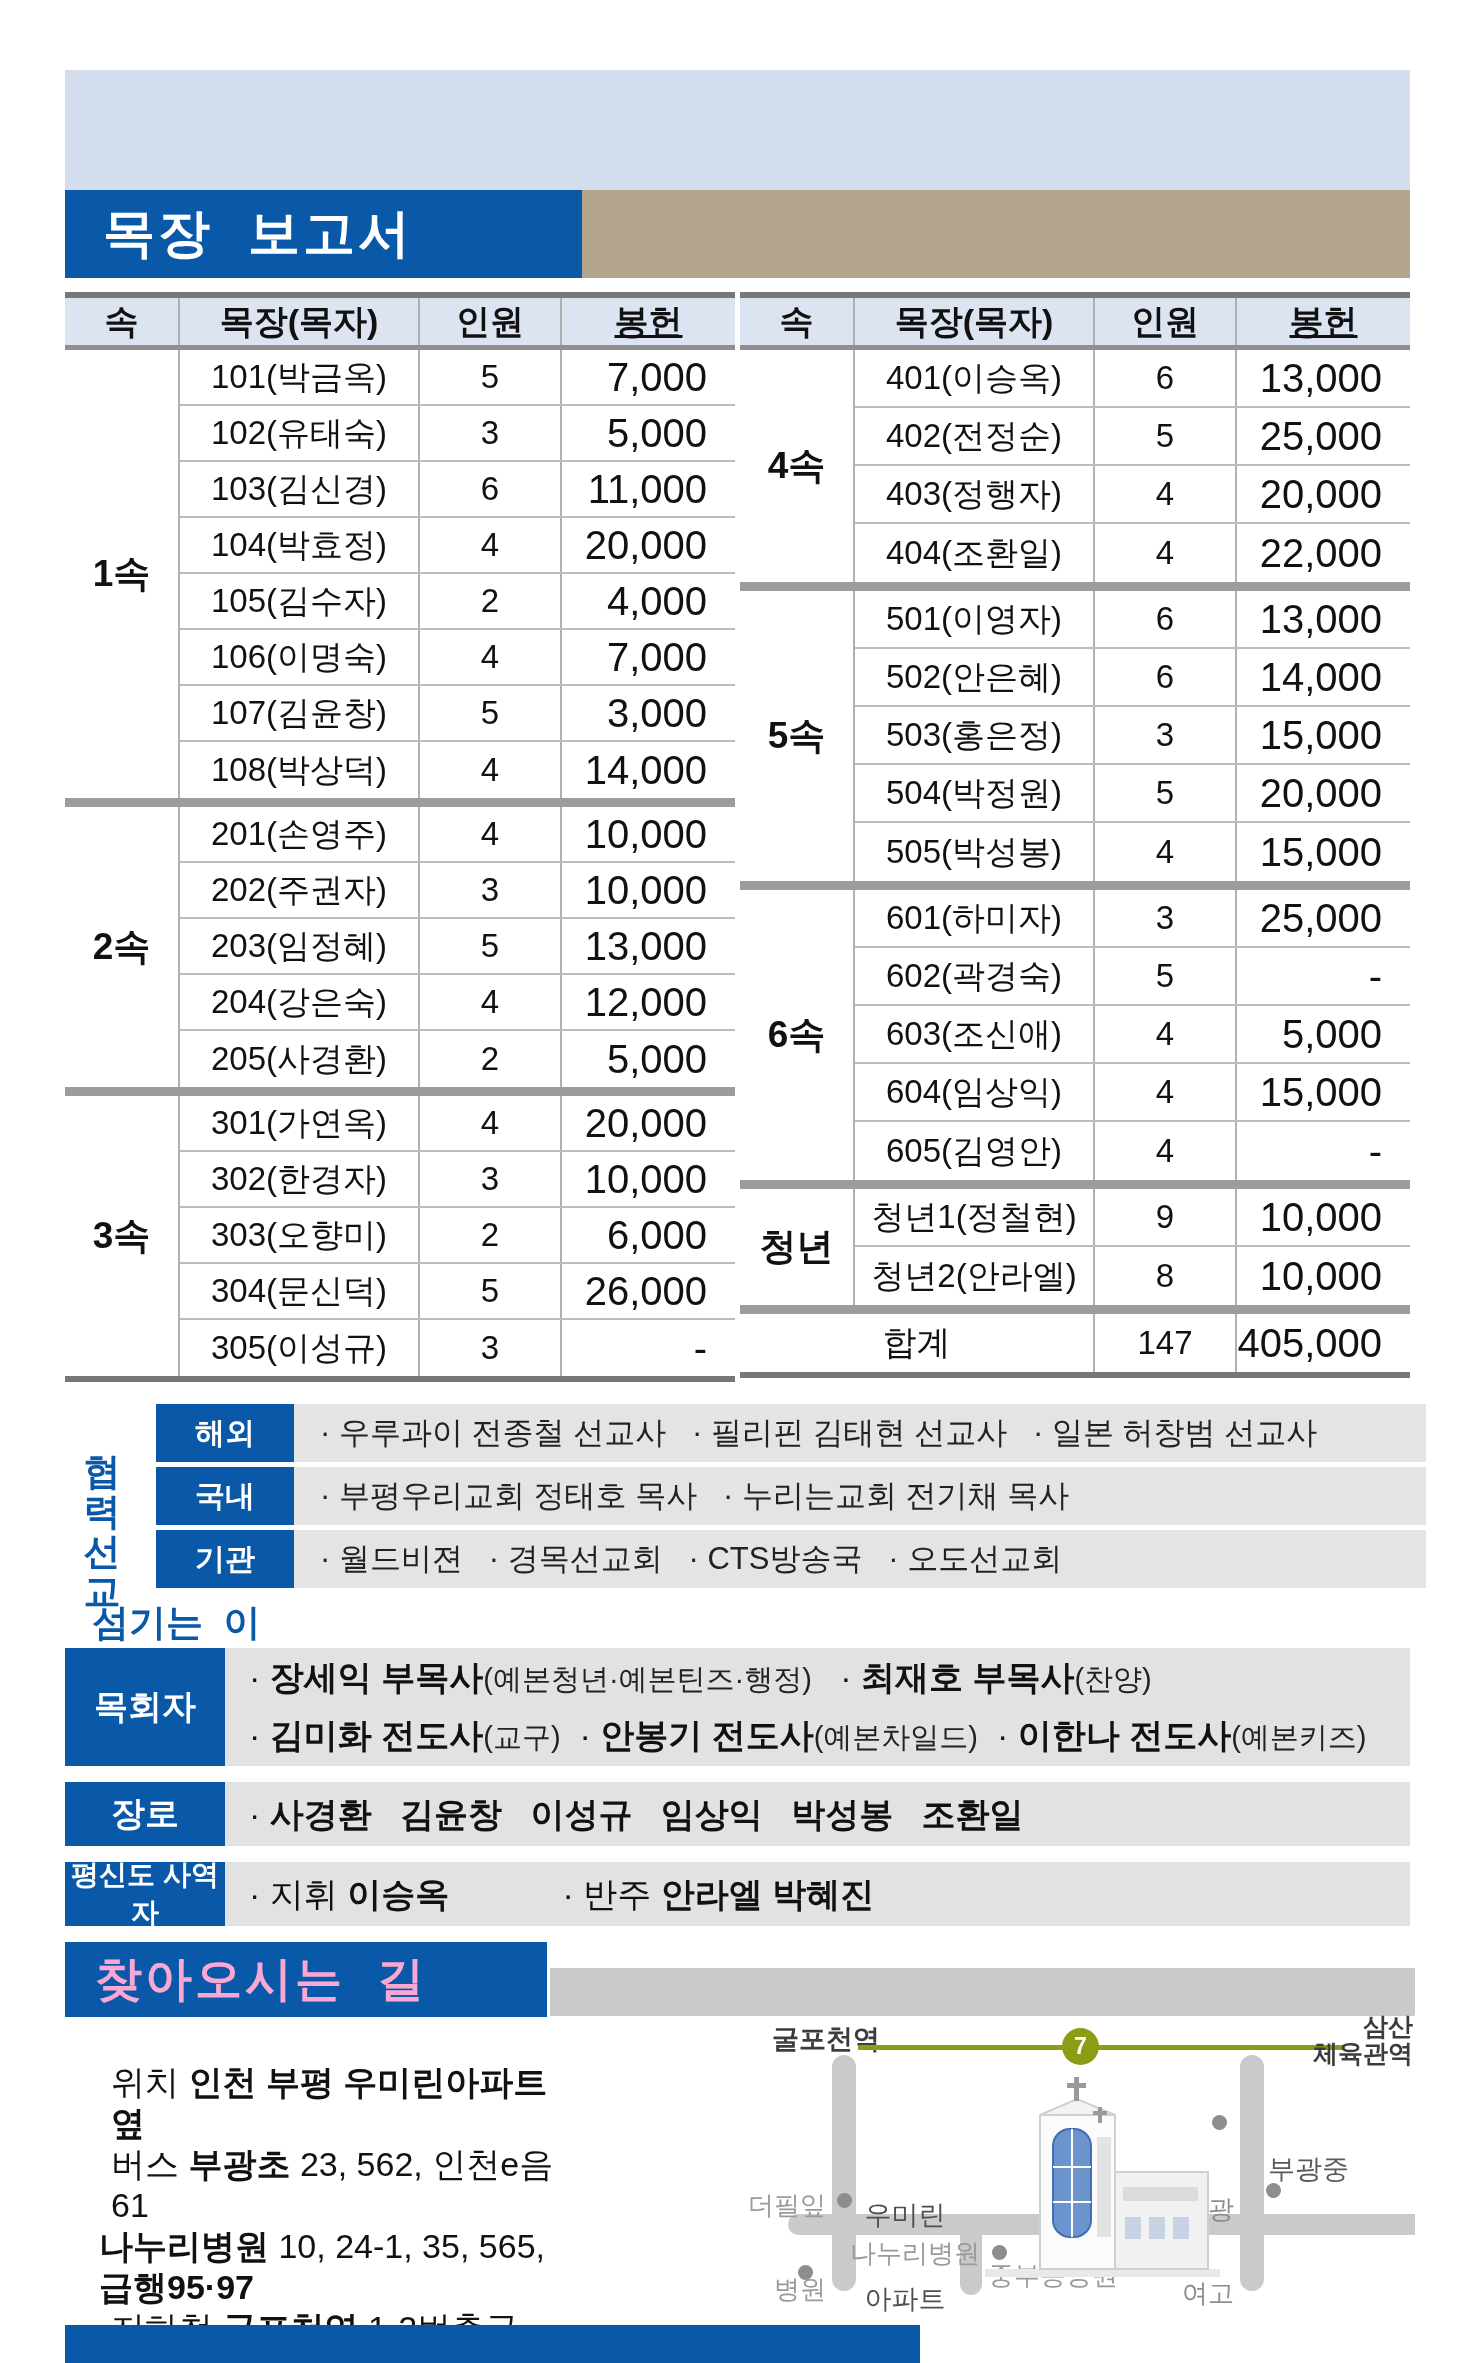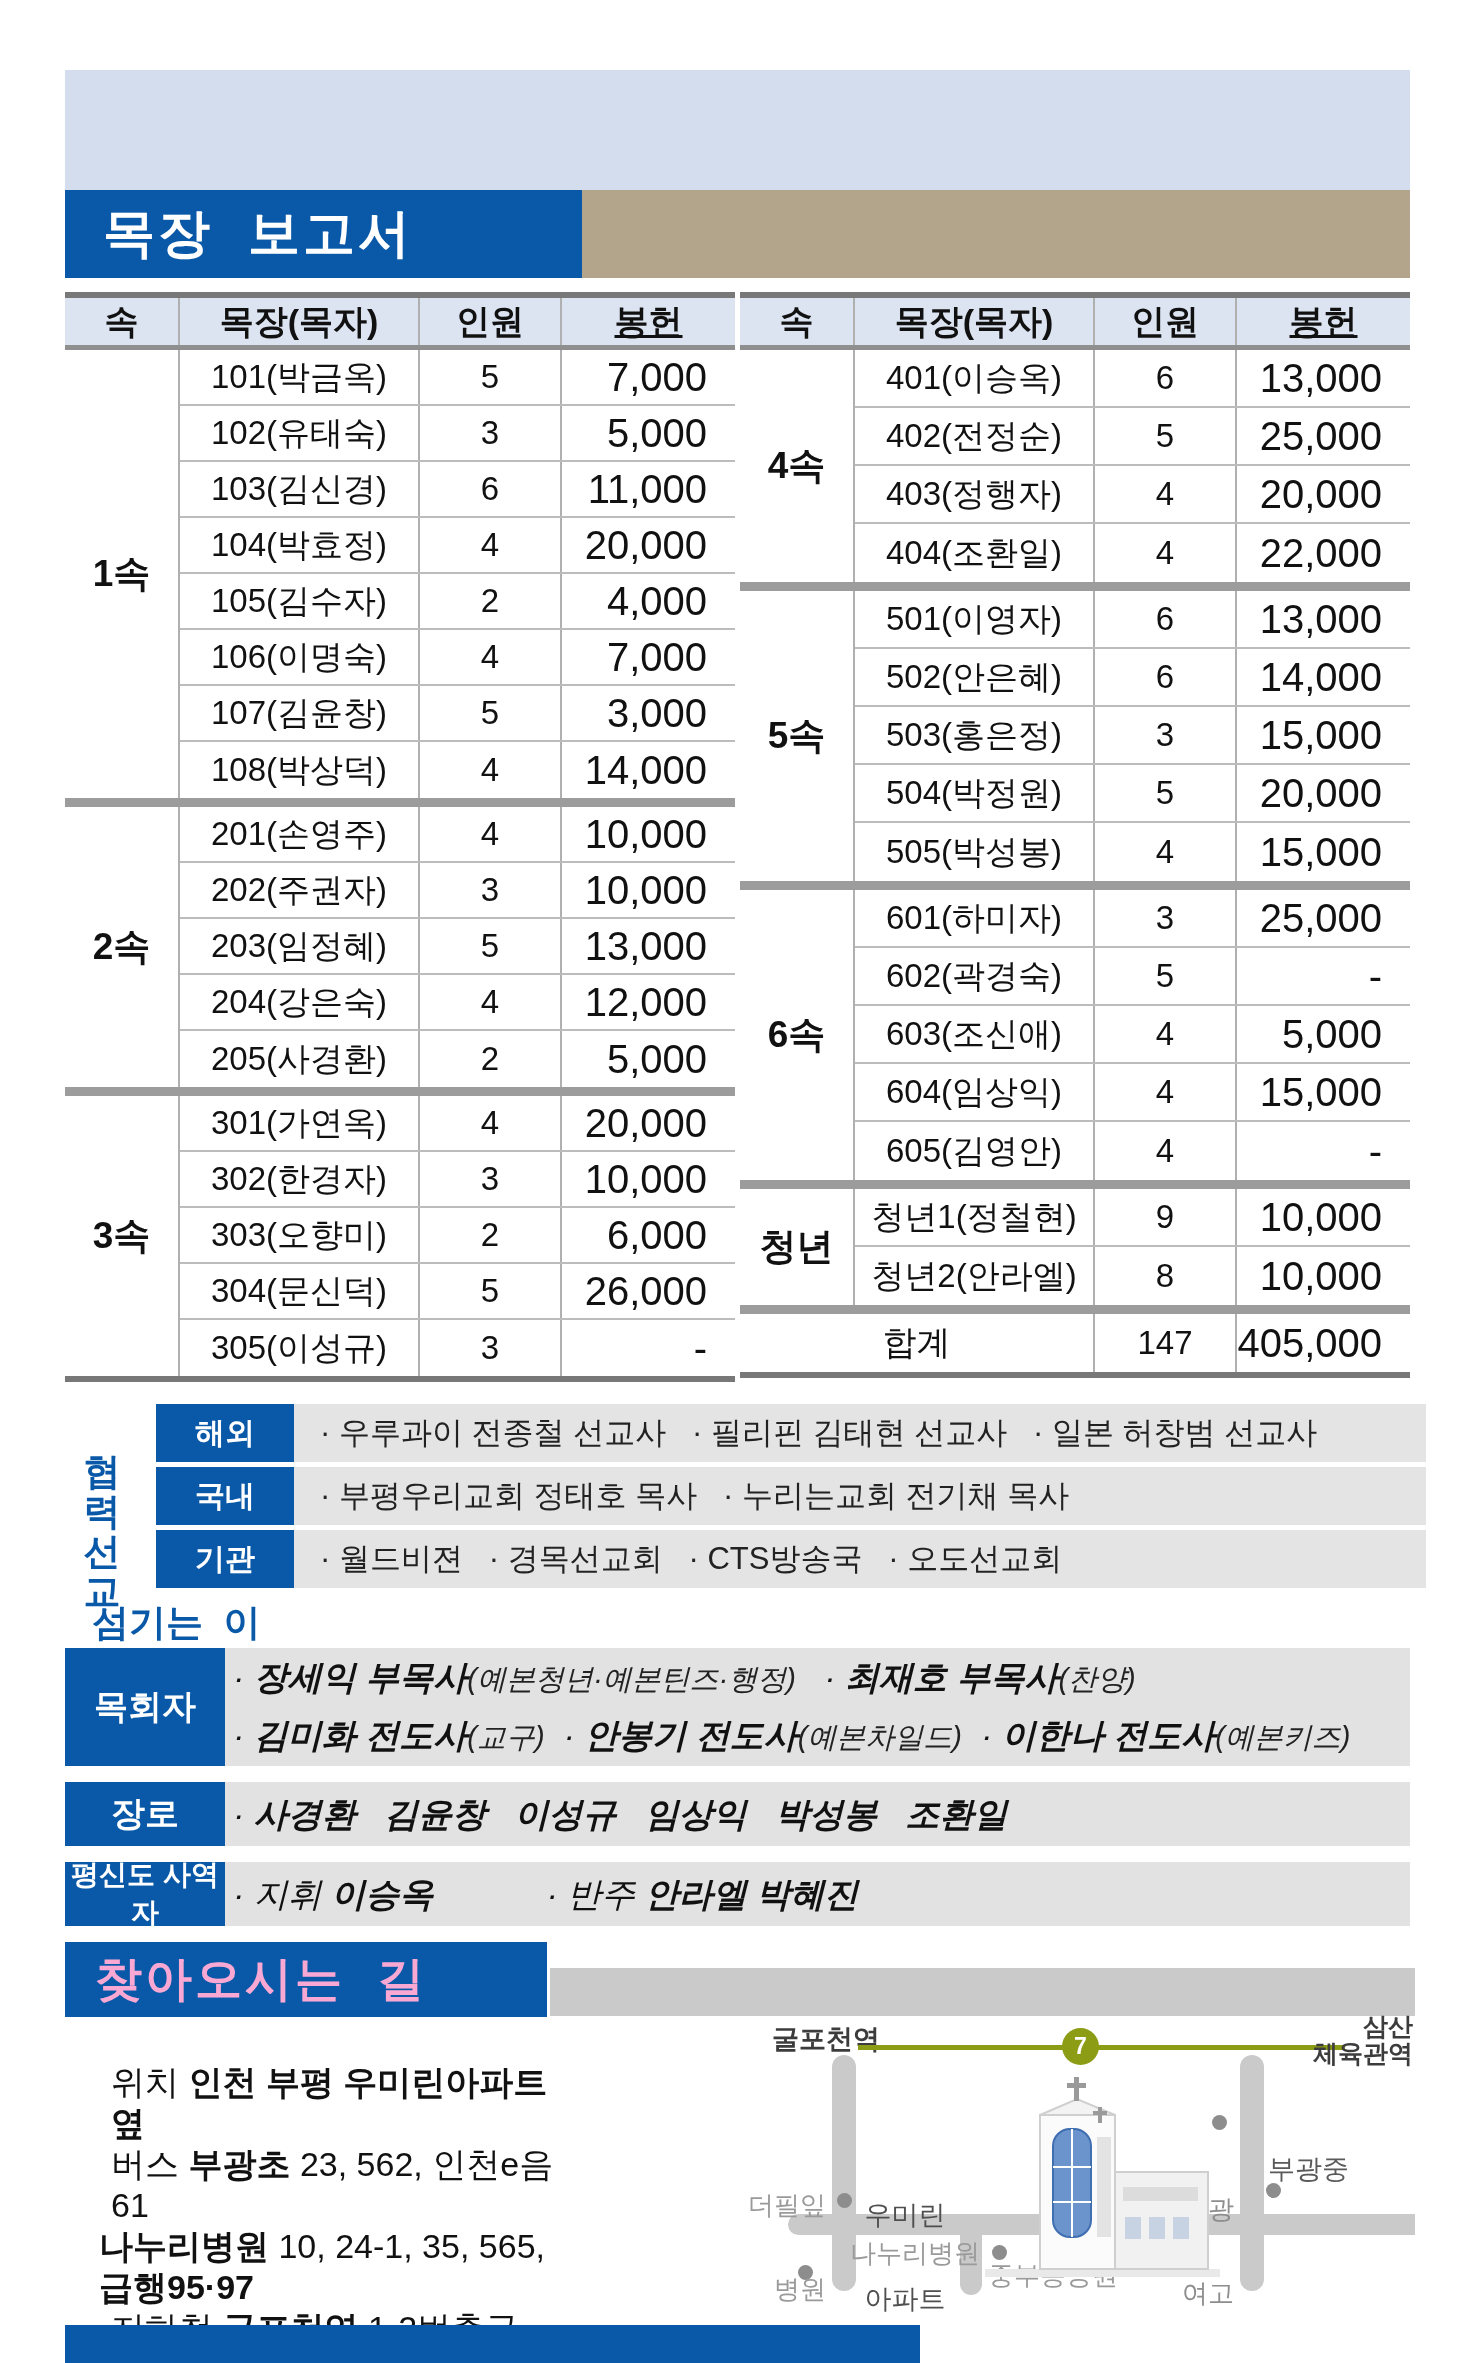--- a/index.html
+++ b/index.html
@@ -44,21 +44,21 @@
           display:flex;align-items:center;justify-content:center;}
   .mtext{flex:1;background:#e4e4e4;display:flex;align-items:center;padding-left:26px;
          font-size:31px;color:#222;white-space:pre-wrap;}
   .serving-heading{left:92px;top:1598px;color:#0a59a8;font-weight:bold;font-size:37px;white-space:pre;}
   #serving{left:65px;top:1648px;width:1345px;}
   .srow{display:flex;margin-bottom:16px;}
   .sbadge{width:160px;background:#0a59a8;color:#fff;display:flex;align-items:center;
           justify-content:center;font-weight:bold;font-size:34px;text-align:center;}
   .sbadge.small{font-size:28px;}
   .scontent{flex:1;background:#e2e2e2;display:flex;flex-direction:column;justify-content:center;
-            padding-left:8px;box-sizing:border-box;font-style:italic;}
+            padding-left:24px;box-sizing:border-box;}
   .sline{white-space:pre-wrap;font-size:34px;color:#111;line-height:56px;}
   .seg-b{font-weight:bold;} .seg-s{font-size:29px;color:#222;}
   
   .bar-directions{left:65px;top:1942px;width:482px;height:75px;background:#0a59a8;color:#f9a8d4;
                   display:flex;align-items:center;padding-left:30px;box-sizing:border-box;
                   font-size:47px;font-weight:bold;letter-spacing:3px;white-space:pre;}
   #directions{left:75px;top:2062px;width:500px;}
   .dline{font-size:34px;line-height:41px;color:#111;white-space:pre-wrap;margin-left:36px;}
   .dline.outdent{margin-left:24px;}
   

